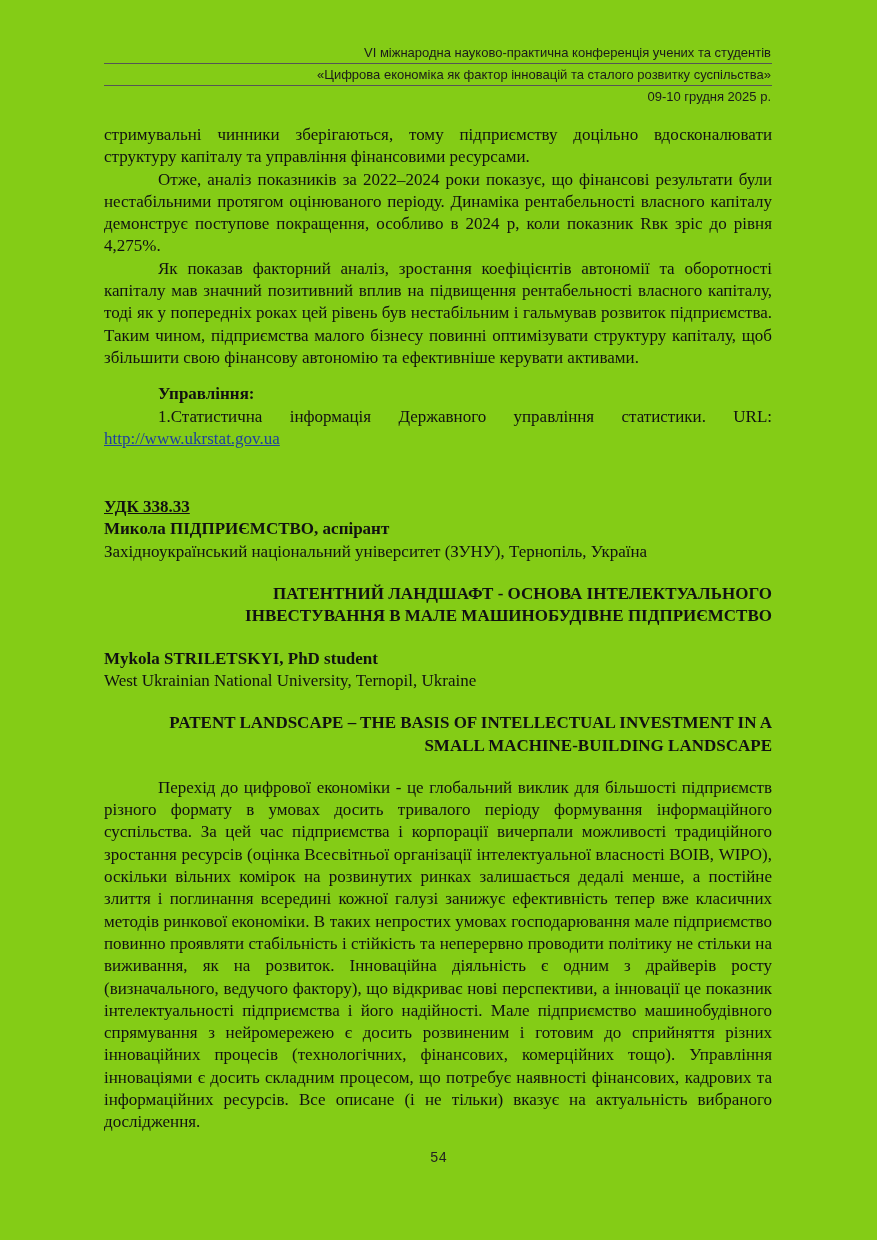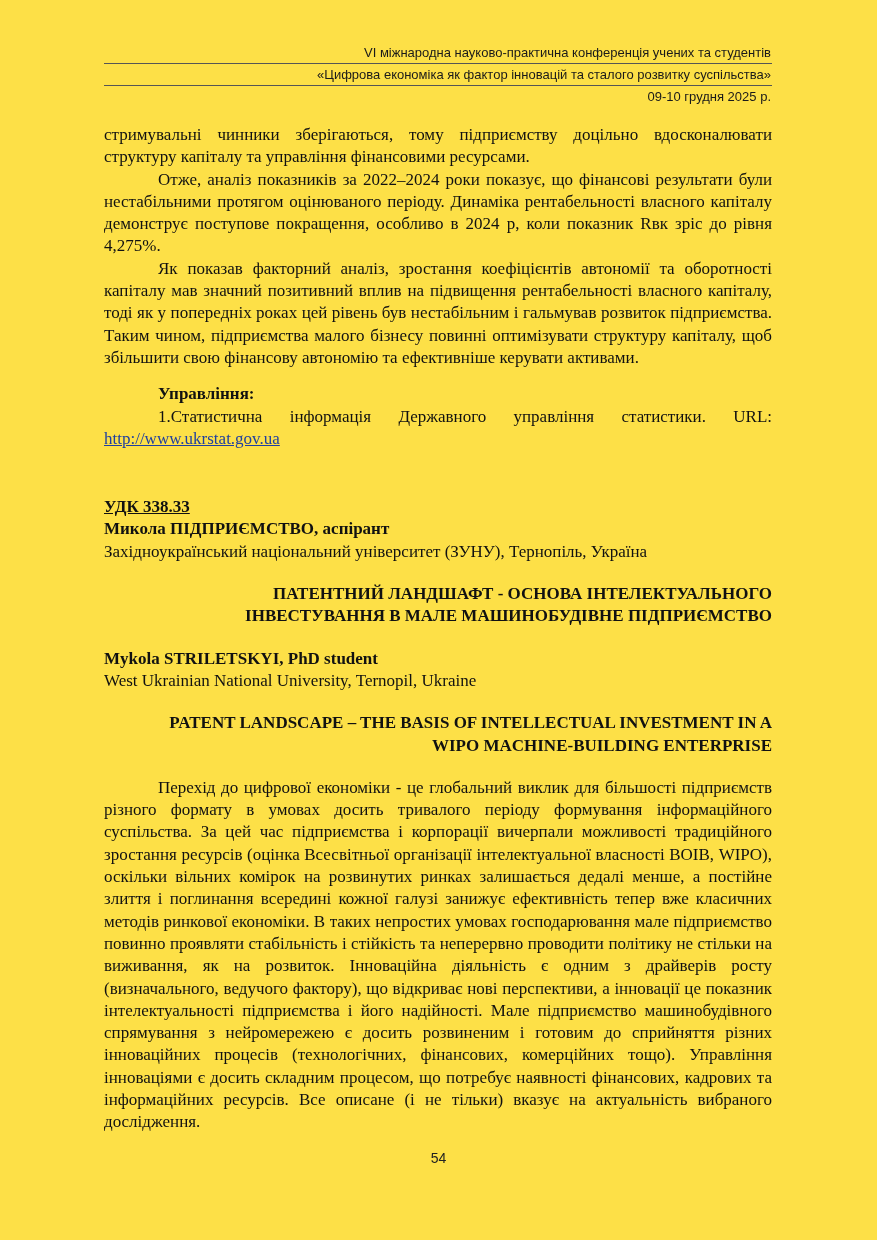--- a/index.html
+++ b/index.html
@@ -1,32 +1,32 @@
 <!DOCTYPE html>
 <html><head>
   <meta charset="utf-8">
   <style>
     html, body { margin: 0; padding: 0; background: #ffffff; }
     body { width: 877px; height: 1240px; position: relative; overflow: hidden; }
-    .page { position: absolute; left: 0; top: 0; width: 877px; height: 1240px; background: #fde047; }
+    .page { position: absolute; left: 0; top: 0; width: 877px; height: 1240px; background: #84cc16; }
     .header { position: absolute; left: 104px; top: 44px; width: 668px; font-family: "Liberation Sans", sans-serif; font-size: 13px; color: #1a1a1a; text-align: right; }
     .header .hline { line-height: 17px; padding-right: 1px; }
     .header .rule { height: 0; border-top: 1px solid #555; margin: 2px 0 2px 0; }
     .body-wrap { position: absolute; left: 104px; top: 124px; width: 668px; font-family: "Liberation Serif", serif; font-size: 17px; line-height: 22.3px; color: #111; }
     p { margin: 0; text-align: justify; }
     .indent { text-indent: 54px; }
     .lit-title { font-weight: bold; padding-left: 54px; margin-top: 14px; }
     .ref { margin-top: 0; }
     .link { color: #1f3fa0; text-decoration: underline; }
     .udk { font-weight: bold; margin-top: 46px; text-decoration: underline; }
     .bold { font-weight: bold; }
     .title { font-weight: bold; text-align: right; margin-top: 20px; }
     .en-author { font-weight: bold; margin-top: 20px; }
     .abstract { margin-top: 20px; }
-    .page-num { position: absolute; left: 0; top: 1150px; width: 877px; text-align: center; font-family: Liberation Sans, sans-serif; font-size: 14px; color: #222; }
+    .page-num { position: absolute; left: 0; top: 1150px; width: 877px; text-align: center; font-family: Liberation Mono, monospace; font-size: 14px; color: #222; }
   </style>
 </head>
 <body>
 
 <div class="page">
 
   <div class="header">
     <div class="hline">VI міжнародна науково-практична конференція учених та студентів</div>
     <div class="rule"></div>
     <div class="hline">«Цифрова економіка як фактор інновацій та сталого розвитку суспільства»</div>
@@ -49,20 +49,20 @@
     <div class="title">
       <div>ПАТЕНТНИЙ ЛАНДШАФТ - ОСНОВА ІНТЕЛЕКТУАЛЬНОГО</div>
       <div>ІНВЕСТУВАННЯ В МАЛЕ МАШИНОБУДІВНЕ ПІДПРИЄМСТВО</div>
     </div>
 
     <p class="en-author">Mykola STRILETSKYI, PhD student</p>
     <p>West Ukrainian National University, Ternopil, Ukraine</p>
 
     <div class="title">
       <div>PATENT LANDSCAPE – THE BASIS OF INTELLECTUAL INVESTMENT IN A</div>
-      <div>WIPO MACHINE-BUILDING ENTERPRISE</div>
+      <div>SMALL MACHINE-BUILDING LANDSCAPE</div>
     </div>
 
     <p class="indent abstract">Перехід до цифрової економіки - це глобальний виклик для більшості підприємств різного формату в умовах досить тривалого періоду формування інформаційного суспільства. За цей час підприємства і корпорації вичерпали можливості традиційного зростання ресурсів (оцінка Всесвітньої організації інтелектуальної власності ВОІВ, WIPO), оскільки вільних комірок на розвинутих ринках залишається дедалі менше, а постійне злиття і поглинання всередині кожної галузі занижує ефективність тепер вже класичних методів ринкової економіки. В таких непростих умовах господарювання мале підприємство повинно проявляти стабільність і стійкість та неперервно проводити політику не стільки на виживання, як на розвиток. Інноваційна діяльність є одним з драйверів росту (визначального, ведучого фактору), що відкриває нові перспективи, а інновації це показник інтелектуальності підприємства і його надійності. Мале підприємство машинобудівного спрямування з нейромережею є досить розвиненим і готовим до сприйняття різних інноваційних процесів (технологічних, фінансових, комерційних тощо). Управління інноваціями є досить складним процесом, що потребує наявності фінансових, кадрових та інформаційних ресурсів. Все описане (і не тільки) вказує на актуальність вибраного дослідження.</p>
   </div>
 
   <div class="page-num">54</div>
 </div>
 
 </body></html>

